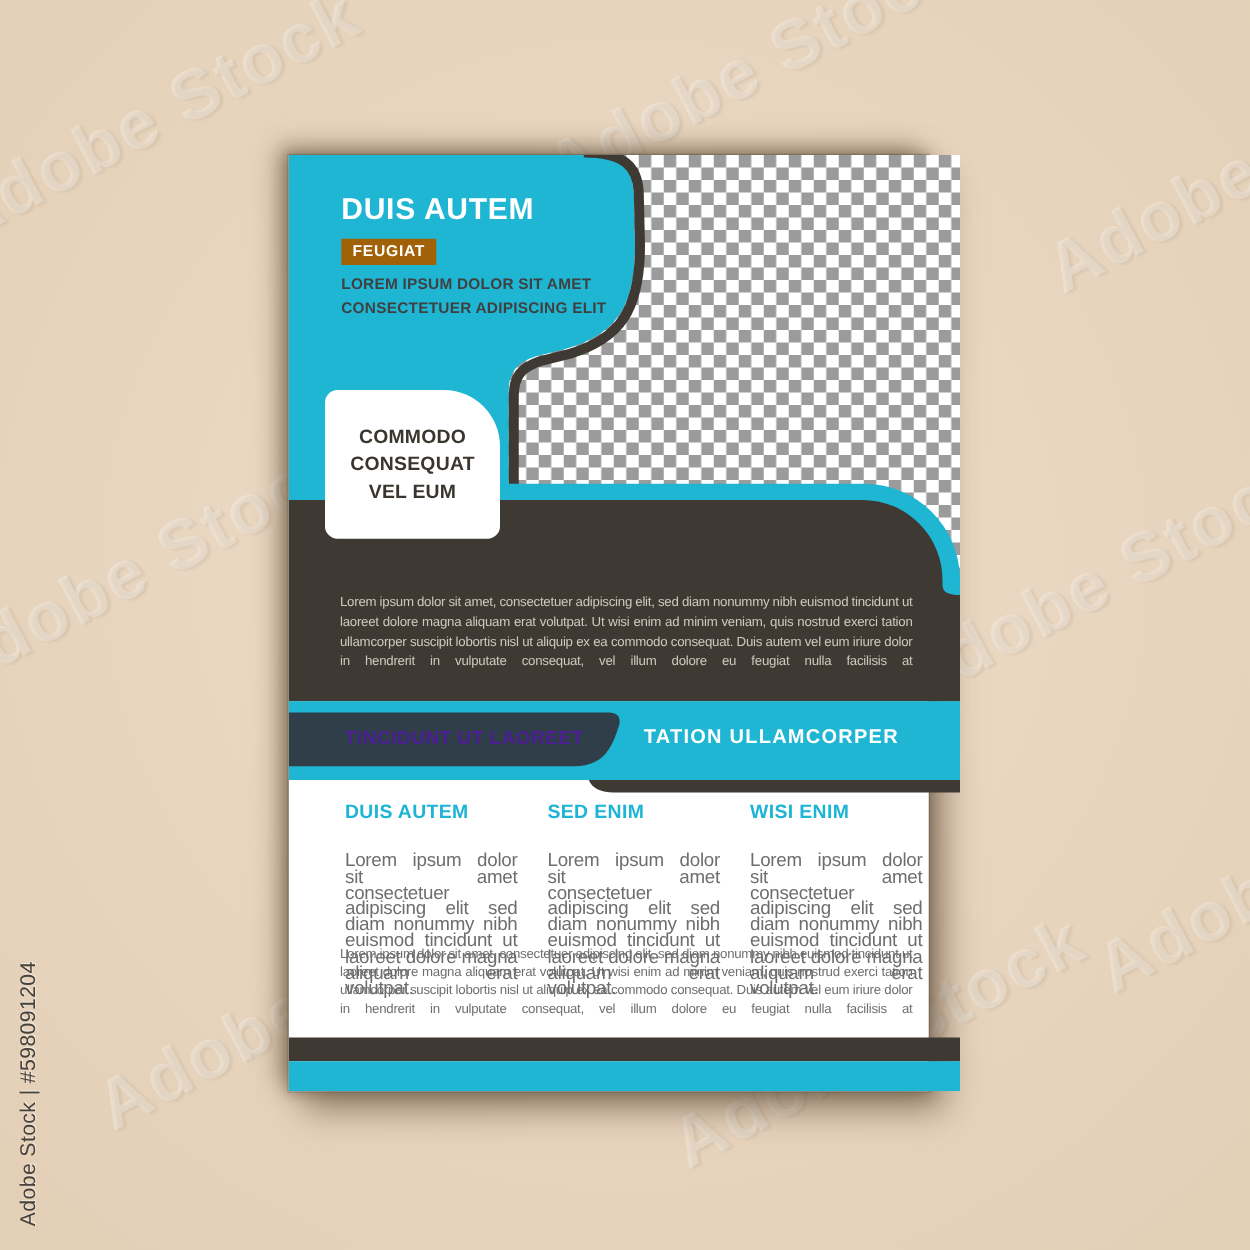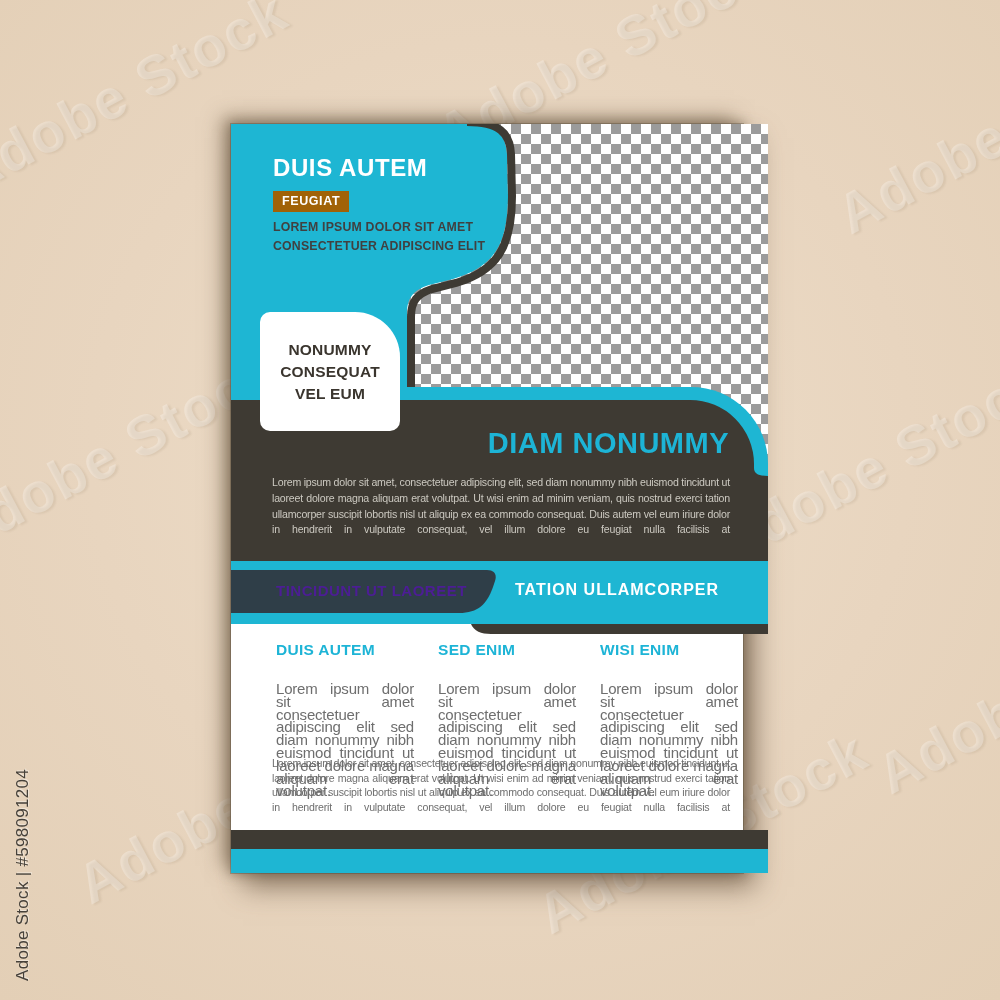--- a/index.html
+++ b/index.html
@@ -151,26 +151,25 @@
     </svg>
 
     <div class="title">DUIS AUTEM</div>
     <div class="badge">FEUGIAT</div>
     <div class="subtitle">
       <span>LOREM IPSUM DOLOR SIT AMET</span>
       <span>CONSECTETUER ADIPISCING ELIT</span>
     </div>
 
     <div class="commodo">
-      <span>NONUMMY</span>
+      <span>COMMODO</span>
       <span>CONSEQUAT</span>
       <span>VEL EUM</span>
     </div>
 
-    <div class="diam">DIAM NONUMMY</div>
     <div class="para para-dark">Lorem ipsum dolor sit amet, consectetuer adipiscing elit, sed diam nonummy nibh euismod tinci­dunt ut laoreet dolore magna aliquam erat volutpat. Ut wisi enim ad minim veniam, quis nostrud exerci tation ullamcorper suscipit lobortis nisl ut aliquip ex ea commodo consequat. Duis autem vel eum iriure dolor in hendrerit in vulputate consequat, vel illum dolore eu feugiat nulla facilisis at</div>
 
     <div class="tab-left">TINCIDUNT UT LAOREET</div>
     <div class="tab-right">TATION ULLAMCORPER</div>
 
     <div class="cols">
       <div class="col">
         <div class="col-h">DUIS AUTEM</div>
         <div class="col-b">Lorem ipsum dolor sit amet consectetuer adipiscing elit sed diam nonummy nibh eu­ismod tincidunt ut laoreet dolore magna aliquam erat volutpat.</div>
       </div>

